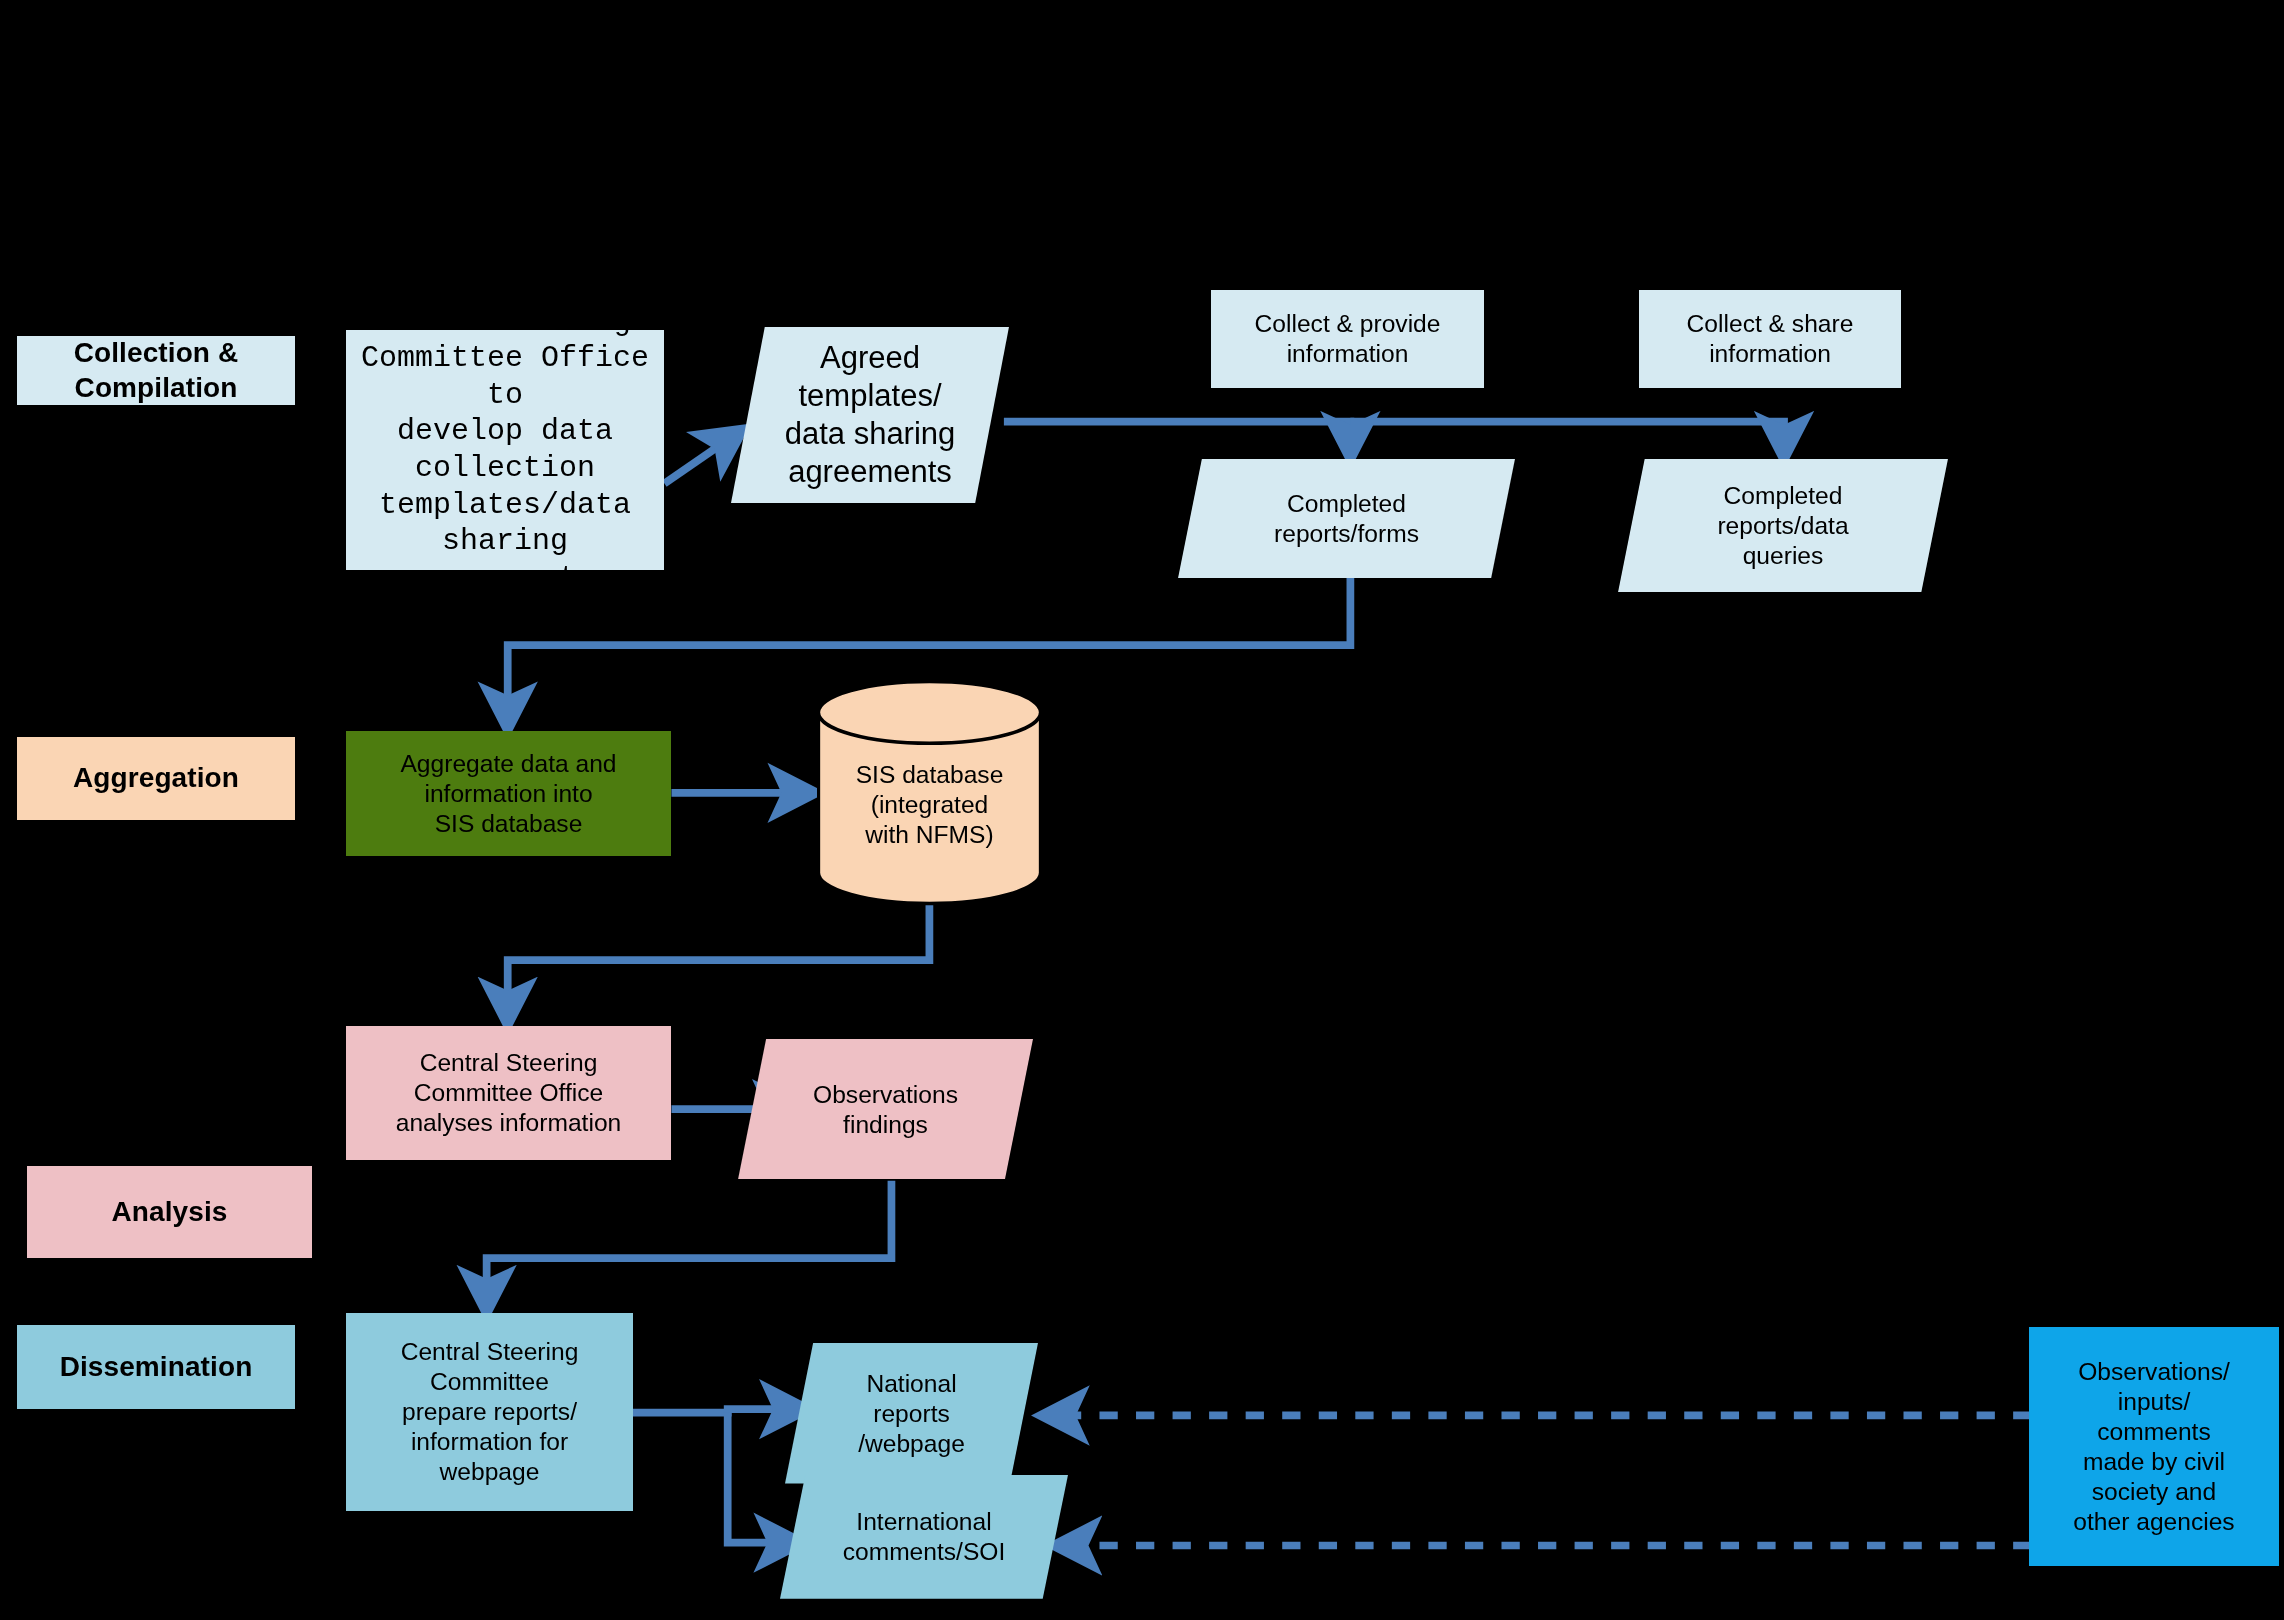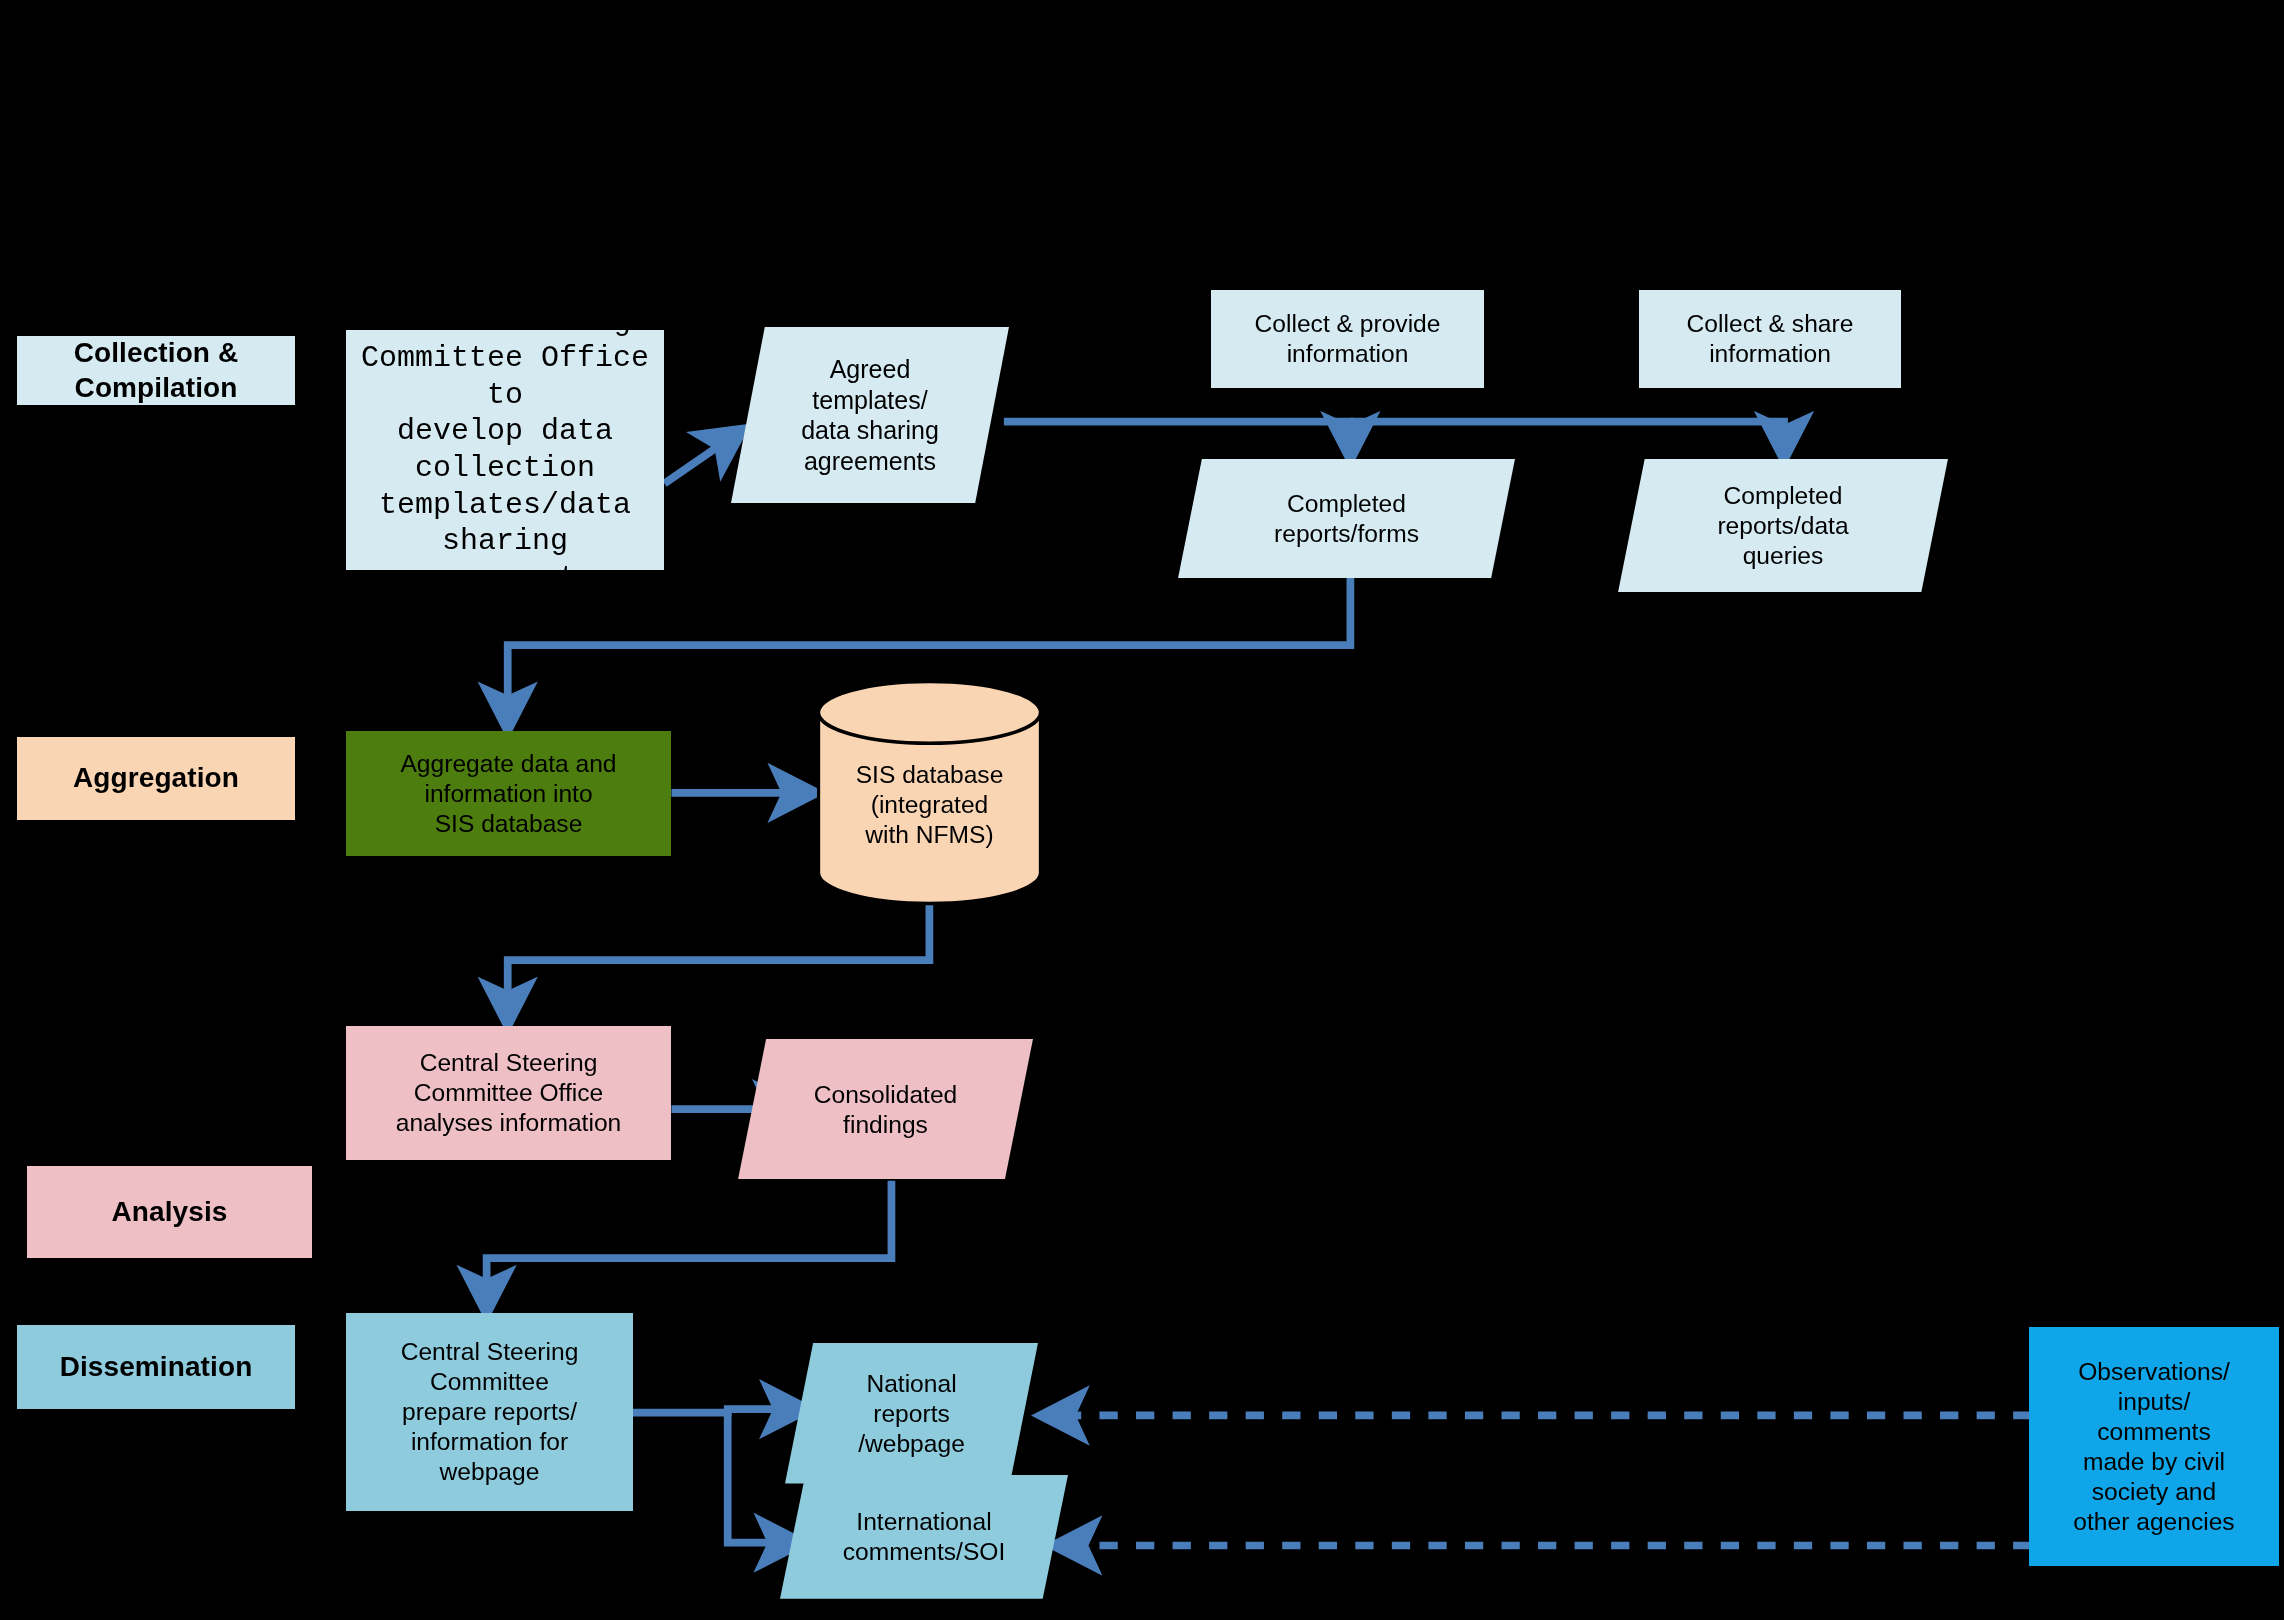--- a/index.html
+++ b/index.html
@@ -172,21 +172,21 @@
 develop data
 collection
 templates/data
 sharing agreements</span>
   </div>
 
   <div class="para" style="left:731px; top:327px; width:278px; height:176px;">
     <svg class="shape" viewBox="0 0 395 250" preserveAspectRatio="none" xmlns="http://www.w3.org/2000/svg">
       <polygon points="48,0 395,0 347,250 0,250" fill="#d6eaf2"></polygon>
     </svg>
-    <div class="label" style="font-size:25px;">Agreed
+    <div class="label" style="font-size:31px;">Agreed
 templates/
 data sharing
 agreements</div>
   </div>
 
   <div class="node" style="left:1211px; top:290px; width:273px; height:98px; background:#d6eaf2; font-size:24.6px;">
     <span class="txt">Collect &amp; provide
 information</span>
   </div>
 
@@ -231,21 +231,21 @@
   <div class="node" style="left:346px; top:1026px; width:325px; height:134px; background:#eec0c5; font-size:24.6px;">
     <span class="txt">Central Steering
 Committee Office
 analyses information</span>
   </div>
 
   <div class="para" style="left:738px; top:1039px; width:295px; height:141px;">
     <svg class="shape" viewBox="0 0 420 200" preserveAspectRatio="none" xmlns="http://www.w3.org/2000/svg">
       <polygon points="40,0 420,0 380,200 0,200" fill="#eec0c5"></polygon>
     </svg>
-    <div class="label" style="font-size:24.6px;">Consolidated
+    <div class="label" style="font-size:24.6px;">Observations
 findings</div>
   </div>
 
   <div class="node" style="left:346px; top:1313px; width:287px; height:198px; background:#8ecbdd; font-size:24.6px;">
     <span class="txt">Central Steering
 Committee
 prepare reports/
 information for
 webpage</span>
   </div>

